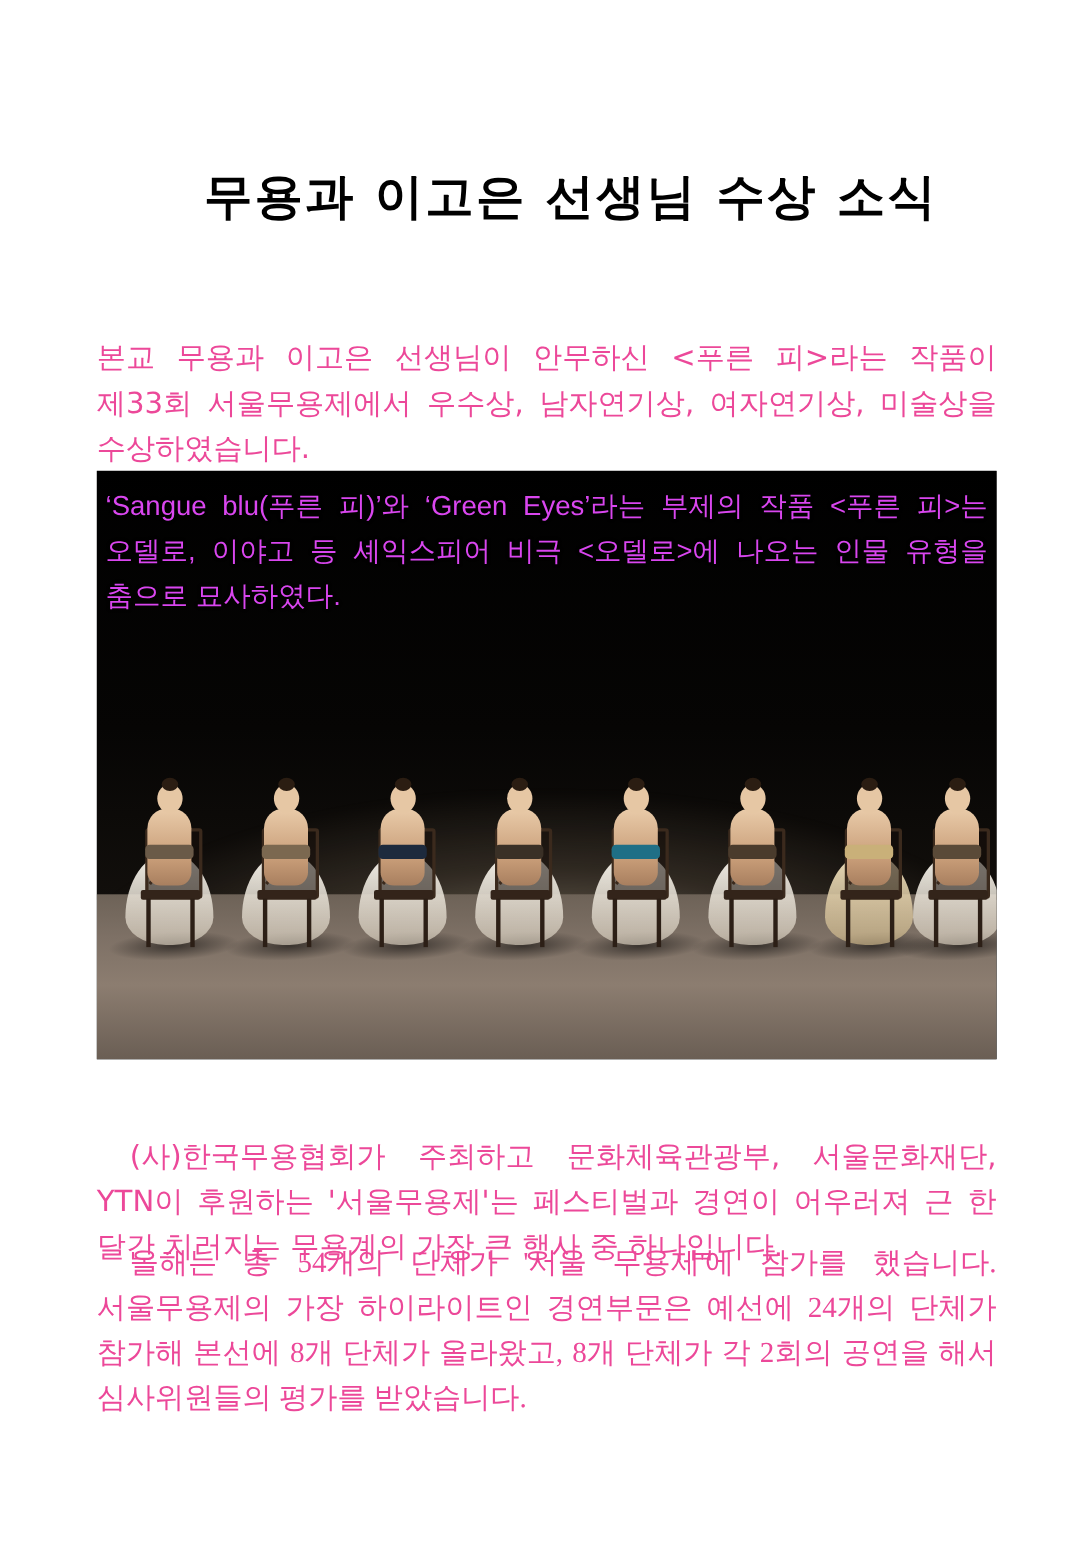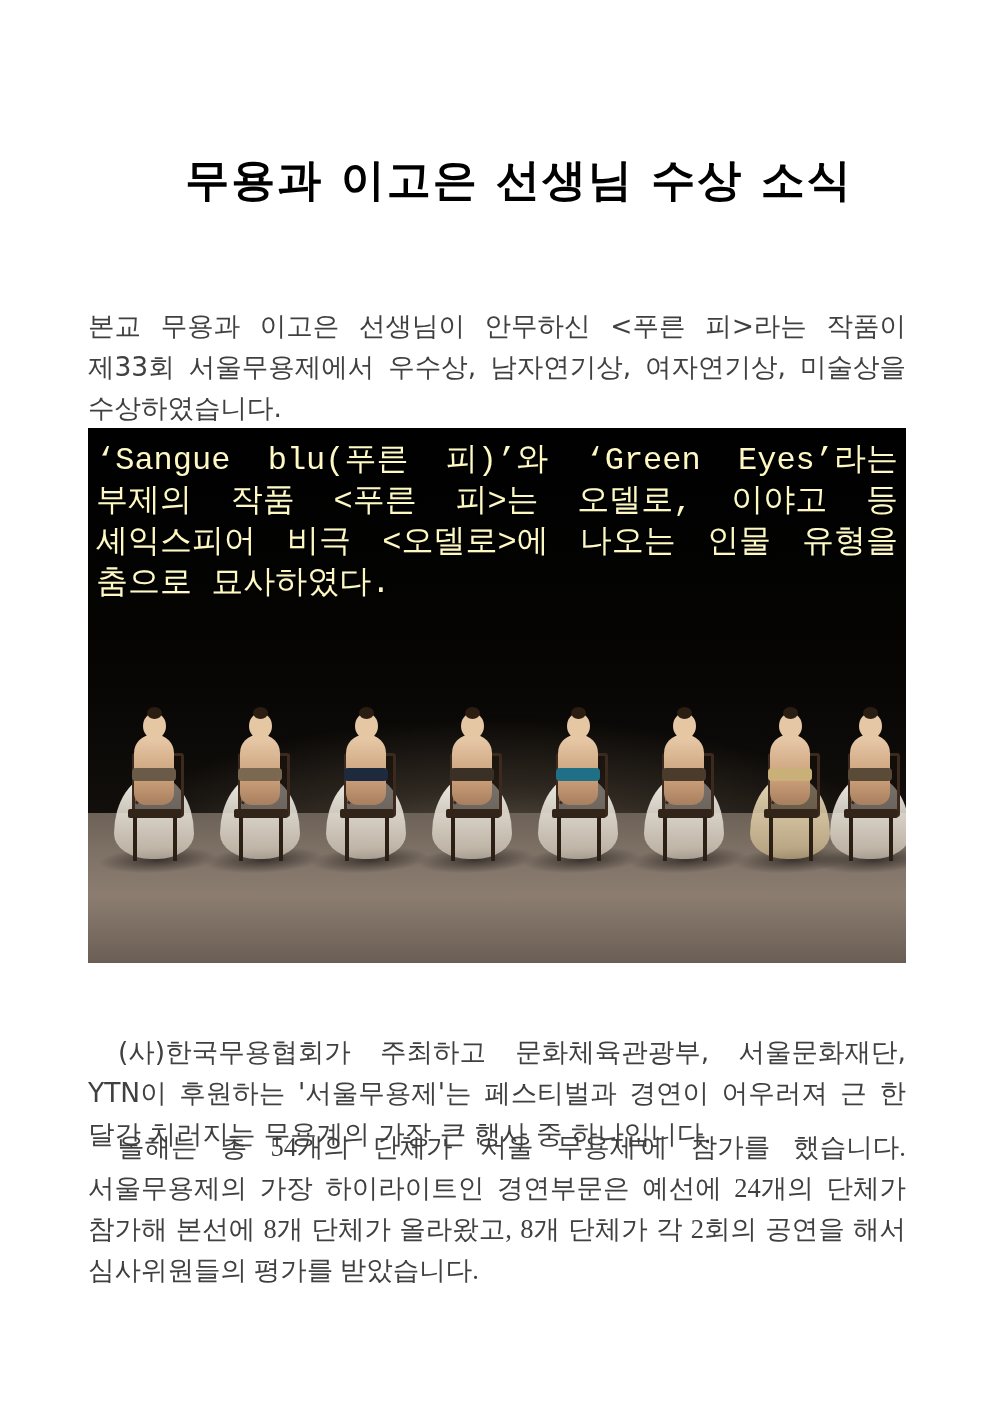--- a/index.html
+++ b/index.html
@@ -34,21 +34,21 @@
     letter-spacing: 2px;
     color: #000;
     line-height: 1.3;
     margin-left: 23px;
   }
   .para {
     position: absolute;
     font-family: "DejaVu Sans", "Liberation Sans", sans-serif;
     font-size: 26.5px;
     line-height: 41px;
-    color: #404040;
+    color: #ec4899;
     text-align: justify;
     text-justify: inter-character;
     word-break: keep-all;
   }
   
   .para-intro {
     left: 88px;
     top: 278px;
     width: 818px;
   }
@@ -60,23 +60,23 @@
     width: 818px;
     height: 535px;
     background: #050505;
     overflow: hidden;
   }
   .photo .caption-over {
     position: absolute;
     left: 8px;
     top: 12px;
     width: 802px;
-    color: #fef9c3;
-    font-family: Liberation Mono, monospace;
-    font-size: 32px;
+    color: #d946ef;
+    font-family: Liberation Sans, sans-serif;
+    font-size: 25px;
     line-height: 41px;
     text-align: justify;
     text-justify: inter-character;
     word-break: keep-all;
     z-index: 5;
     text-shadow: 0 0 3px rgba(0,0,0,.9);
   }
   
   .stage-floor {
     position: absolute;

